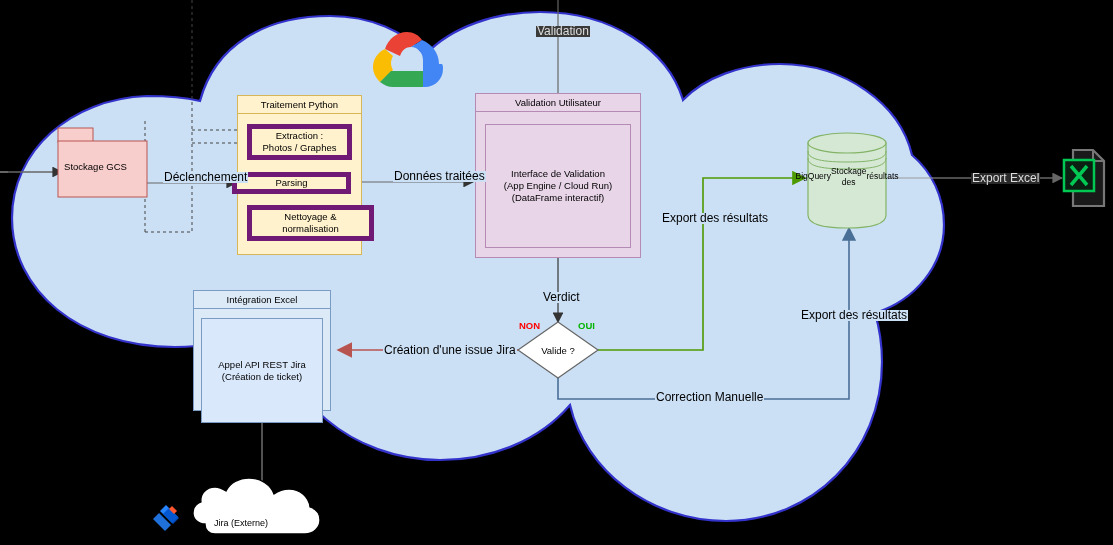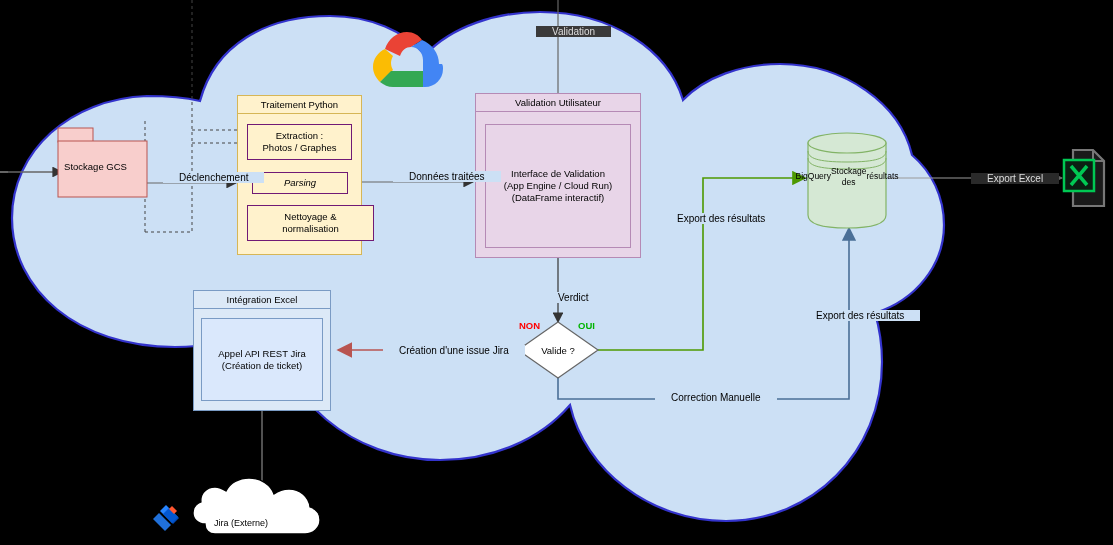--- a/index.html
+++ b/index.html
@@ -1,32 +1,32 @@
 <!DOCTYPE html>
 <html><head>
 <meta charset="utf-8">
 <style>
   html,body{margin:0;padding:0;background:#000;}
   #stage{position:relative;width:1113px;height:545px;background:#000;
          font-family:"Liberation Sans",sans-serif;overflow:hidden;}
   svg.layer{position:absolute;left:0;top:0;width:1113px;height:545px;}
   .node{position:absolute;box-sizing:border-box;}
-  .lbl{position:absolute;background:#dce9f7;color:#000;font-size:10px;
-       line-height:11px;white-space:nowrap;padding:0 16px;}
+  .lbl{position:absolute;background:#dce9f7;color:#000;font-size:12px;
+       line-height:11px;white-space:nowrap;padding:0 1px;}
   .lbl-out{background:#e8e8e8;}
   .grp{border:1px solid #7a9bc4;background:#dce9f7;}
   .grp-title{height:17px;border-bottom:1px solid #7a9bc4;display:flex;
              align-items:center;justify-content:center;font-size:9.5px;color:#000;}
   .grp-py{border:1px solid #d6b656;background:#fff2cc;}
   .grp-py .grp-title{border-bottom:1px solid #d6b656;}
   .grp-val{border:1px solid #b58ab5;background:#e8d5e8;}
   .grp-val .grp-title{border-bottom:1px solid #b58ab5;}
   .inner{position:absolute;box-sizing:border-box;display:flex;align-items:center;
          justify-content:center;text-align:center;font-size:9.5px;line-height:12px;color:#000;}
-  .box-yellow{background:#fff2cc;border:1px solid #701a75;}
+  .box-yellow{background:#fff2cc;border:5px solid #701a75;}
   .box-purple{background:#e8d5e8;border:1px solid #b58ab5;}
   .box-blue{background:#dae8fc;border:1px solid #7a9bc4;}
   .diamond-text{position:absolute;display:flex;align-items:center;justify-content:center;
        font-size:9.5px;color:#000;}
   .tagtext{position:absolute;font-size:9.5px;font-weight:bold;}
   .cyl-text{position:absolute;display:flex;align-items:center;justify-content:center;
        text-align:center;font-size:8.5px;line-height:10.5px;color:#000;width:100%;}
   .gcs-text{position:absolute;width:100%;text-align:center;font-size:9.5px;color:#000;}
   .jira-cloud-text{position:absolute;font-size:9px;color:#000;white-space:nowrap;}
 </style>
@@ -160,21 +160,21 @@
 
   <div class="gcs-text" style="left:58px;top:161px;width:75px;">Stockage GCS</div>
 
   <div class="node grp grp-py" style="left:237px;top:95px;width:125px;height:160px;">
     <div class="grp-title">Traitement Python</div>
   </div>
   <div class="node inner box-yellow" style="left:247px;top:124px;width:105px;height:36px;flex-direction:column;">
     <span>Extraction :</span>
     <span>Photos / Graphes</span>
   </div>
-  <div class="node inner box-yellow" style="left:252px;top:172px;width:96px;height:22px;font-style:italic;">Parsing</div>
+  <div class="node inner box-yellow" style="left:232px;top:172px;width:119px;height:22px;">Parsing</div>
   <div class="node inner box-yellow" style="left:247px;top:205px;width:127px;height:36px;flex-direction:column;">
     <span>Nettoyage &amp;</span>
     <span>normalisation</span>
   </div>
 
   <div class="node grp grp-val" style="left:475px;top:93px;width:166px;height:165px;">
     <div class="grp-title">Validation Utilisateur</div>
   </div>
   <div class="node inner box-purple" style="left:485px;top:124px;width:146px;height:124px;flex-direction:column;">
     <span>Interface de Validation</span>
@@ -184,21 +184,21 @@
 
   <div class="cyl-text" style="left:808px;top:166px;width:78px;flex-direction:row;">
     <span>BigQuery</span>
     <span>Stockage des</span>
     <span>résultats</span>
   </div>
 
   <div class="node grp" style="left:193px;top:290px;width:138px;height:121px;">
     <div class="grp-title">Intégration Excel</div>
   </div>
-  <div class="node inner box-blue" style="left:201px;top:318px;width:122px;height:83px;flex-direction:column;">
+  <div class="node inner box-blue" style="left:201px;top:318px;width:122px;height:105px;flex-direction:column;">
     <span>Appel API REST Jira</span>
     <span>(Création de ticket)</span>
   </div>
 
   <div class="diamond-text" style="left:518px;top:342px;width:80px;height:16px;">Valide ?</div>
 
   <div class="tagtext" style="left:519px;top:320px;color:#ff0000;">NON</div>
   <div class="tagtext" style="left:578px;top:320px;color:#00b300;">OUI</div>
 
   <div class="jira-cloud-text" style="left:214px;top:518px;">Jira (Externe)</div>

